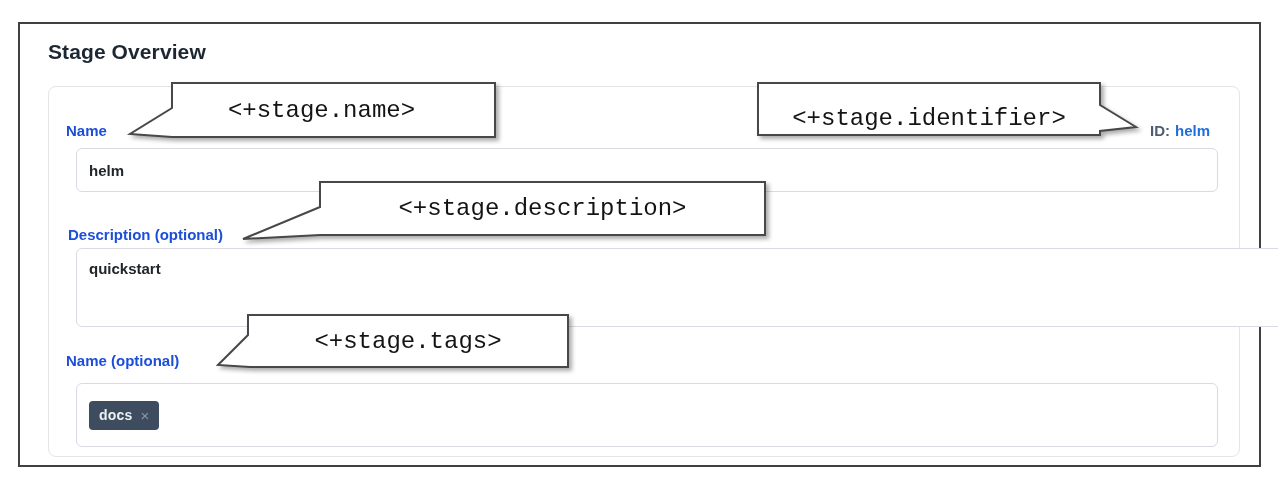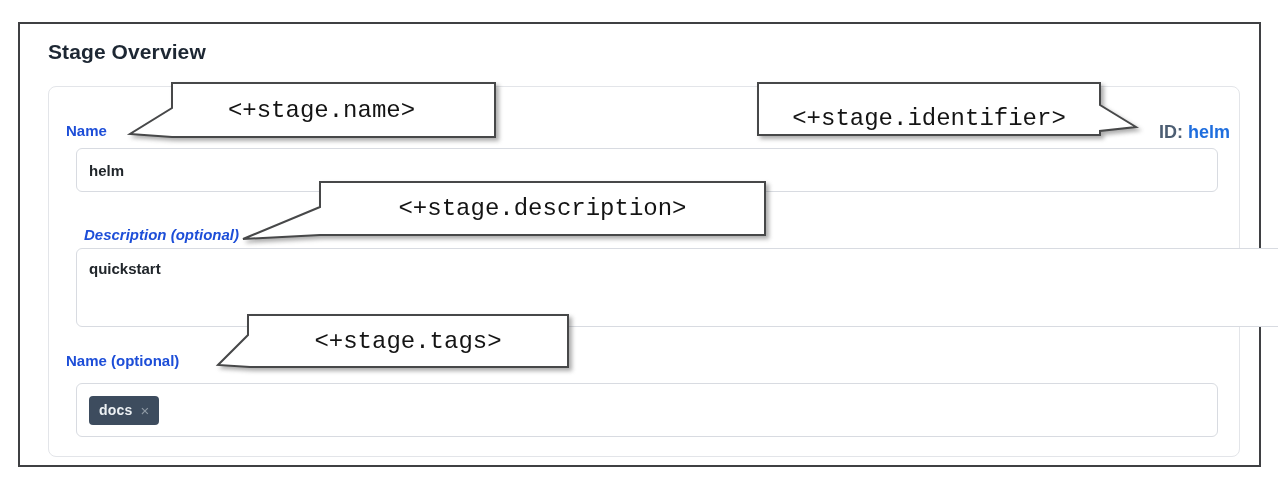--- a/index.html
+++ b/index.html
@@ -41,27 +41,27 @@
   }
 
   .field-label {
     position: absolute;
     font-size: 15px;
     font-weight: 600;
     color: #1d4ed8;
     white-space: nowrap;
   }
   .label-name        { left: 66px; top: 122px; }
-  .label-description { left: 84px; top: 226px; font-style: italic; }
+  .label-description { left: 68px; top: 226px; }
   .label-tags        { left: 66px; top: 352px; }
 
   .id-row {
     position: absolute;
-    right: 48px; top: 122px;
-    font-size: 18px;
+    right: 68px; top: 122px;
+    font-size: 15px;
     font-weight: 600;
     white-space: nowrap;
   }
   .id-label { color: #4d5e73; }
   .id-value { color: #1f6ede; text-decoration: none; margin-left: 5px; cursor: pointer; }
 
   .text-input {
     position: absolute;
     left: 76px;
     width: 1142px;
@@ -100,21 +100,21 @@
   .resize-handle {
     position: absolute;
     right: 4px; bottom: 4px;
     width: 12px; height: 12px;
     cursor: nwse-resize;
   }
 
   .tags-box {
     position: absolute;
     left: 76px; top: 383px;
-    width: 1142px; height: 54px;
+    width: 1142px; height: 64px;
     border: 1.5px solid #d8dbe1;
     border-radius: 6px;
     background: #ffffff;
     display: flex;
     align-items: center;
     padding: 0 12px;
     cursor: text;
   }
   .tag-chip {
     display: inline-flex;

